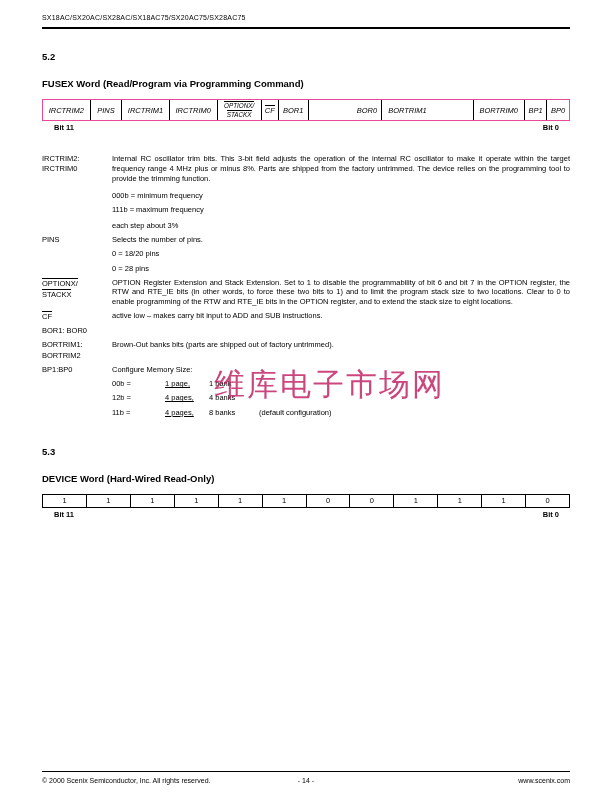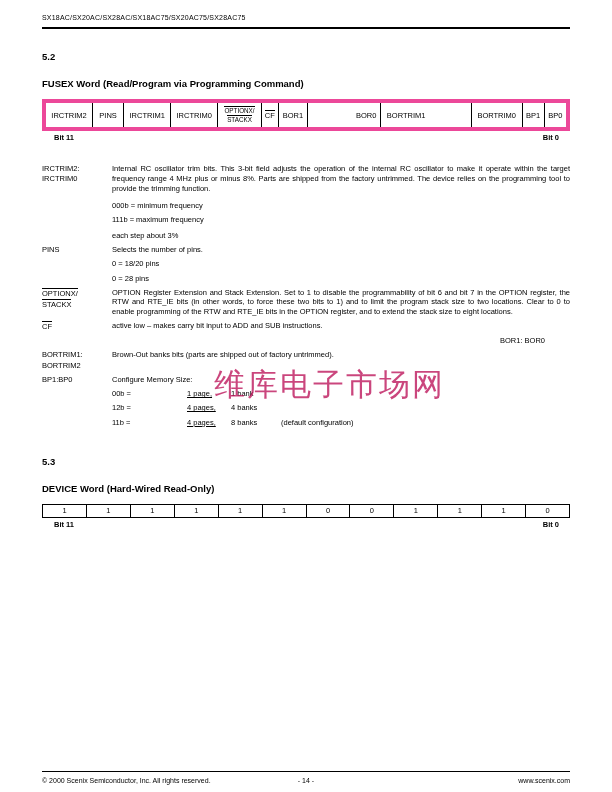--- a/index.html
+++ b/index.html
@@ -14,47 +14,47 @@
 
   
   .hdr-text { font-size:7px; letter-spacing:0.2px; margin-bottom:6px; }
   .hdr-rule { height:2px; background:#000; }
 
   
   .sec-head { display:flex; font-weight:bold; font-size:9.5px; margin:22px 0 10px 0;flex-direction:column; }
   .sec-num { width:27px; flex:0 0 27px; }
 
   
-  .reg-table { display:flex; border:4px solid #ec4899; height:32px; background:#fff; }
+  .reg-table { display:flex; border:1px solid #ec4899; height:22px; background:#fff;font-style:italic; }
   .cell { display:flex; align-items:center; justify-content:center; font-size:7.5px; text-align:center; }
   .cell + .cell { border-left:1px solid #000; }
   .cell-stack { flex-direction:column; justify-content:center; font-size:6.3px; line-height:1.2; }
   .c0{flex:52;} .c1{flex:34;} .c2{flex:52;} .c3{flex:52;} .c4{flex:48;} .c5{flex:18;}
   .c6{flex:32;} .c7{flex:32;padding-left:44px;} .c8{flex:56;} .c9{flex:56;margin-left:40px;} .c10{flex:24;} .c11{flex:24;}
 
   .bit-row { display:flex; justify-content:space-between; font-size:7.5px; font-weight:bold; padding:2px 11px 0 12px; }
 
   .dev-table { display:flex; border:1px solid #000; height:14px; }
   .dcell { flex:1; display:flex; align-items:center; justify-content:center; font-size:7.5px; }
   .dcell + .dcell { border-left:1px solid #000; }
 
   
   .defs { margin-top:22px; }
-  .def { display:flex; margin-bottom:4px;justify-content:flex-end; }
+  .def { display:flex; margin-bottom:4px; }
   .term { flex:0 0 70px; width:70px; font-size:7.5px; line-height:1.35; }
   .desc { flex:1; font-size:7.5px; line-height:1.32; }
   .desc p { text-align:justify; }
   .subline { margin-top:4.5px; }
   .gap { margin-top:7px; }
   .gap2 { margin-top:6px; }
 
   .ovl { display:inline-block; border-top:1px solid #000; line-height:1.2; }
 
   .mem-row { margin-top:4.5px; white-space:nowrap; }
-  .mem-code { display:inline-block; width:75px; }
+  .mem-code { display:inline-block; width:53px; }
   .mem-pages { display:inline-block; width:44px;text-decoration:underline; }
   .mem-banks { display:inline-block; width:50px; }
 
   .sec53 { margin-top:28px; }
 
   
   .watermark {
     position:absolute; left:214px; top:364px; z-index:5;
     font-size:31px; letter-spacing:2px; color:#be185d; opacity:0.8;
     pointer-events:none; white-space:nowrap;

